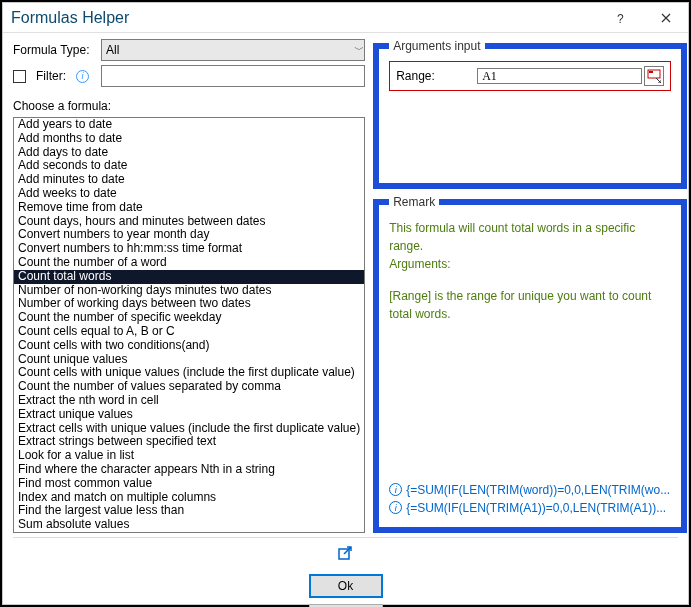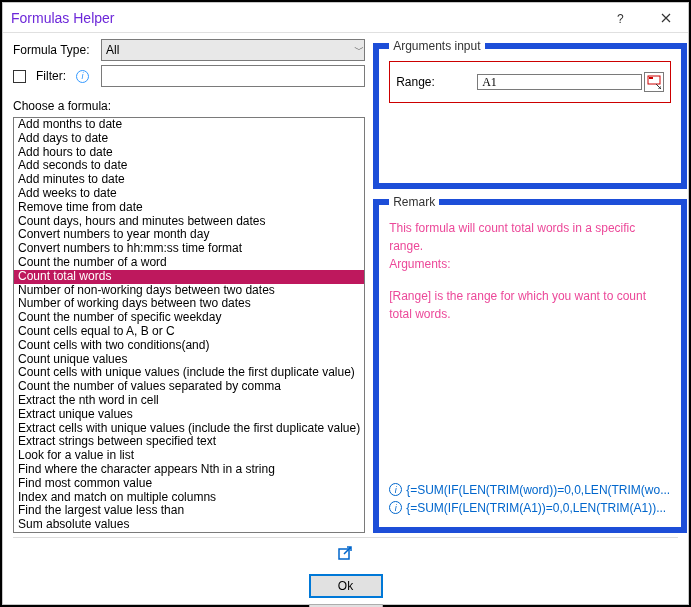--- a/index.html
+++ b/index.html
@@ -1,43 +1,43 @@
 <!DOCTYPE html>
 <html><head>
 <meta charset="utf-8">
 <style>
   * { box-sizing: border-box; font-family: "Segoe UI", Tahoma, sans-serif; font-size: 12px; }
   body { margin: 0; background: #000; width: 691px; height: 607px; overflow: hidden; }
   .wrap { position: absolute; inset: 2px; background: #fff; border: 1px solid #c8c8c8; display: flex; flex-direction: column; }
   .titlebar { background: #fff; height: 30px; display: flex; align-items: center; padding: 0 0 0 8px; border-bottom: 1px solid #e0e0e0; }
-  .titlebar .title { flex: 1; font-size: 14px; color: #6d28d9; }
+  .titlebar .title { flex: 1; font-size: 16px; color: #0c4a6e; }
   .titlebar .btn { width: 45px; height: 30px; display: flex; align-items: center; justify-content: center; color: #333; }
   .body { flex: 1; display: flex; flex-direction: column; padding: 6px 10px 10px; gap: 4px; }
   .row { display: flex; align-items: center; gap: 6px; }
   .lbl { color: #000; }
   .select, .text-input { border: 1px solid #7a7a7a; height: 22px; padding: 1px 4px; background: #fff; }
   .select { flex: 1; background: #e8e8e8; display:flex; align-items:center; justify-content:space-between; padding-right:0;}
   .chev { font-size: 10px; color: #555; }
   .middle { flex: 1; display: flex; gap: 8px; min-height: 0; }
   .left { flex: 0 0 330px; display: flex; flex-direction: column; gap: 4px; min-height: 0; }
   .right { flex: 1; display: flex; flex-direction: column; gap: 6px; min-height:0; }
   .checkbox { width: 13px; height: 13px; border: 1px solid #333; display: inline-block; vertical-align: middle; margin-right: 4px; }
   fieldset { border: 6px solid #1d4ed8; margin: 0; padding: 8px 10px 10px; }
   legend { padding: 0 4px; color: #333; }
   .listbox { flex: 1; border: 1px solid #7a7a7a; overflow-y: scroll; background: #fff; font-size: 12px; line-height: 1.15; min-height: 0; }
   .listbox div { padding: 0 4px; white-space: nowrap; cursor: default; }
-  .listbox .sel { background: #be185d; color: #fff; }
+  .listbox .sel { background: #0f172a; color: #fff; }
   .args-input { height: 150px; }
-  .args-row { display: flex; align-items: center; gap: 6px; border: 1px solid #c00; padding: 10px 6px; }
+  .args-row { display: flex; align-items: center; gap: 6px; border: 1px solid #c00; padding: 4px 6px; }
   .args-row .lbl { width: 75px; }
   .args-row .field-wrap { flex: 1; display: flex; align-items: center; gap: 2px; }
   .args-row input { flex: 1; height: 16px; border: 1px solid #7a7a7a; padding: 1px 4px; font-family: "Segoe UI"; }
   .range-btn { width: 20px; height: 20px; border: 1px solid #7a7a7a; display: flex; align-items: center; justify-content: center; }
   .remark { flex: 1; display:flex; flex-direction:column; }
-  .remark-body { padding: 2px 0; color: #ec4899; line-height: 1.5; }
+  .remark-body { padding: 2px 0; color: #4d7c0f; line-height: 1.5; }
   .remark-links { margin-top: auto; }
   .link { color: #0066cc; display: flex; align-items: center; gap: 4px; padding: 2px 0; font-size: 12px; }
   .info-dot { display:inline-flex; width:13px; height:13px; border:1px solid #0066cc; border-radius:50%; align-items:center; justify-content:center; font-size:9px; font-style: italic; color:#0066cc; }
   .footer { display: flex; align-items: center; padding-top: 6px; border-top: 1px solid #dcdcdc; gap: 6px; flex-direction: column; }
   .share { width: 18px; height: 18px; color: #0066cc; }
   button.dlg { min-width: 74px; height: 24px; border: 1px solid #adadad; background: #e1e1e1; cursor: pointer; }
   button.dlg.primary { border: 1px solid #0078d7; box-shadow: inset 0 0 0 1px #0078d7; }
   .info-icon { width: 13px; height: 13px; border: 1px solid #3399ff; border-radius: 50%; display: inline-flex; align-items: center; justify-content: center; font-size: 9px; color: #3399ff; font-style: italic; margin-left: 4px;}
   ::-webkit-scrollbar { width: 17px; background: #f0f0f0; }
   ::-webkit-scrollbar-thumb { background: #c2c2c2; border: 1px solid #aaa; }
@@ -76,33 +76,33 @@
         </div>
         <div class="row">
           <span class="checkbox"></span>
           <span class="lbl">Filter:</span>
           <span class="info-icon">i</span>
           <input class="text-input" style="flex: 1 1 0%; margin-left: 6px;" value="">
         </div>
         <div style="height:4px"></div>
         <span class="lbl">Choose a formula:</span>
         <div class="listbox" id="listbox">
+            <div>Add years to date</div>
             <div>Add months to date</div>
             <div>Add days to date</div>
-            <div>Add hours to date</div>
             <div>Add seconds to date</div>
             <div>Add minutes to date</div>
             <div>Add weeks to date</div>
             <div>Remove time from date</div>
             <div>Count days, hours and minutes between dates</div>
             <div>Convert numbers to year month day</div>
             <div>Convert numbers to hh:mm:ss time format</div>
             <div>Count the number of a word</div>
             <div class="sel">Count total words</div>
-            <div>Number of non-working days between two dates</div>
+            <div>Number of non-working days minutes two dates</div>
             <div>Number of working days between two dates</div>
             <div>Count the number of specific weekday</div>
             <div>Count cells equal to A, B or C</div>
             <div>Count cells with two conditions(and)</div>
             <div>Count unique values</div>
             <div>Count cells with unique values (include the first duplicate value)</div>
             <div>Count the number of values separated by comma</div>
             <div>Extract the nth word in cell</div>
             <div>Extract unique values</div>
             <div>Extract cells with unique values (include the first duplicate value)</div>
@@ -133,21 +133,21 @@
             </div>
           </div>
         </fieldset>
 
         <fieldset class="remark">
           <legend>Remark</legend>
           <div class="remark-body">
             <div>This formula will count total words in a specific range.</div>
             <div>Arguments:</div>
             <div style="height:14px"></div>
-            <div>[Range] is the range for which you want to count total words.</div>
+            <div>[Range] is the range for unique you want to count total words.</div>
           </div>
           <div class="remark-links">
             <div class="link">
               <span class="info-dot">i</span>
               <span>{=SUM(IF(LEN(TRIM(word))=0,0,LEN(TRIM(wo...</span>
             </div>
             <div class="link">
               <span class="info-dot">i</span>
               <span>{=SUM(IF(LEN(TRIM(A1))=0,0,LEN(TRIM(A1))...</span>
             </div>

